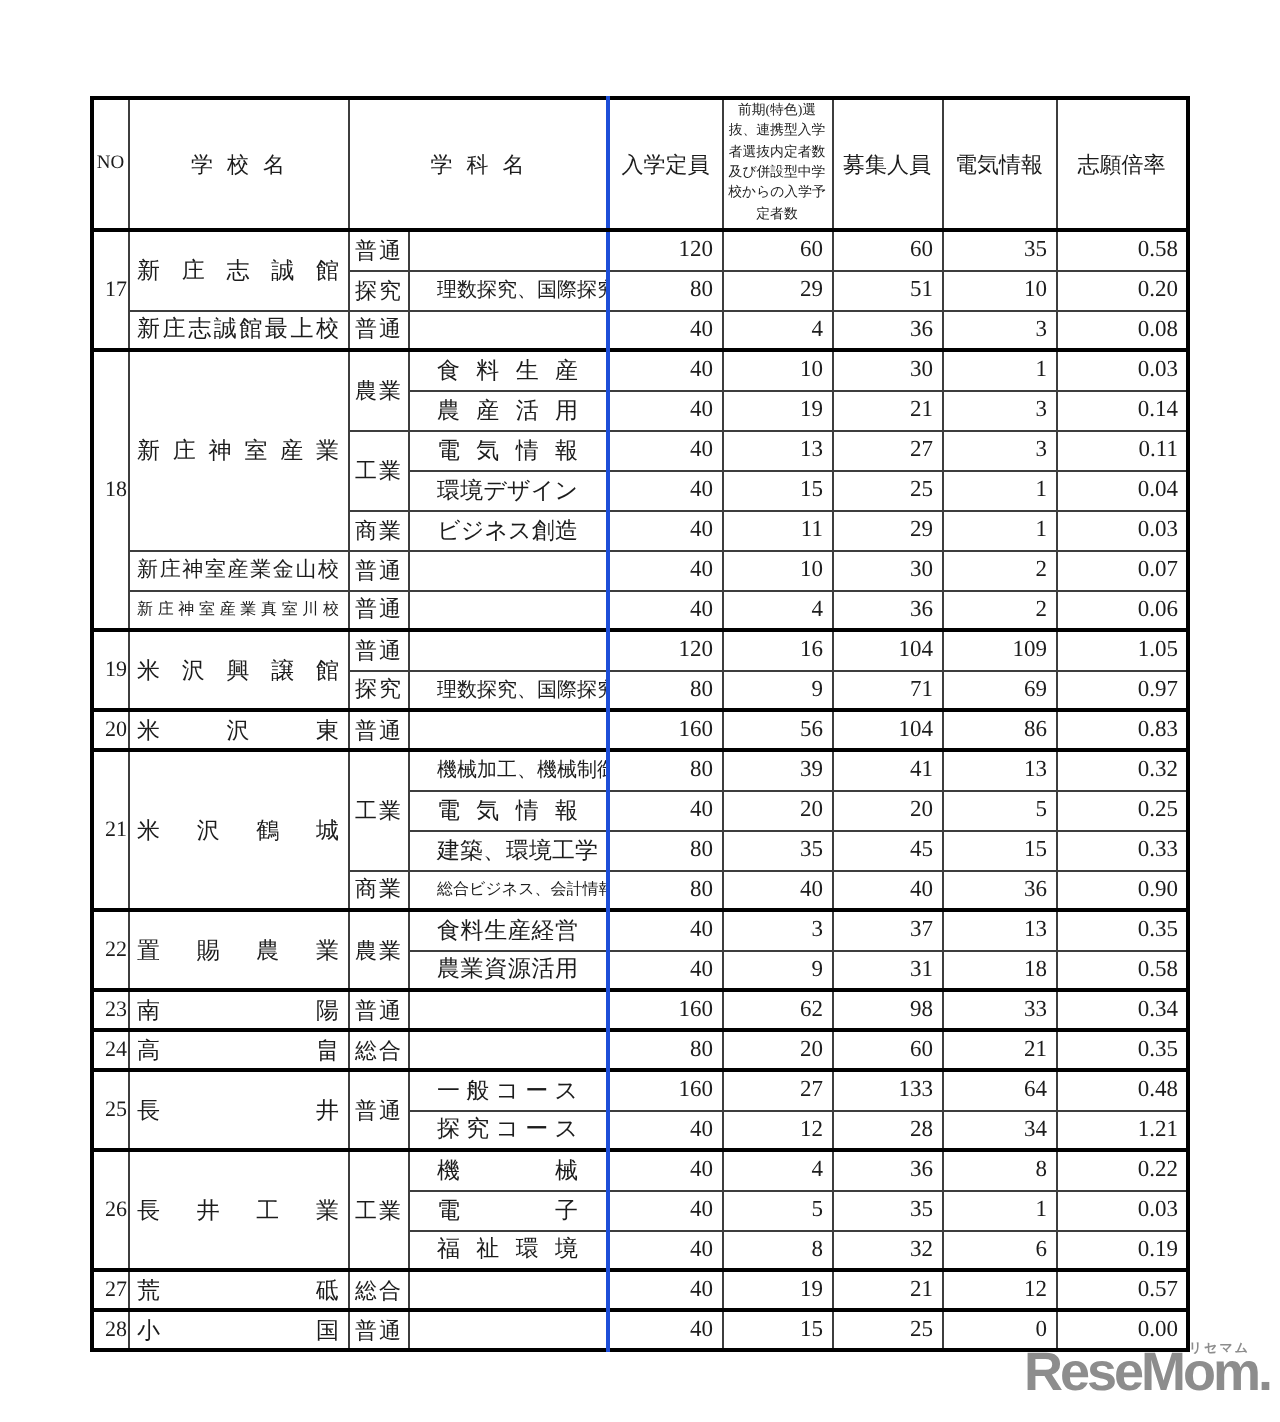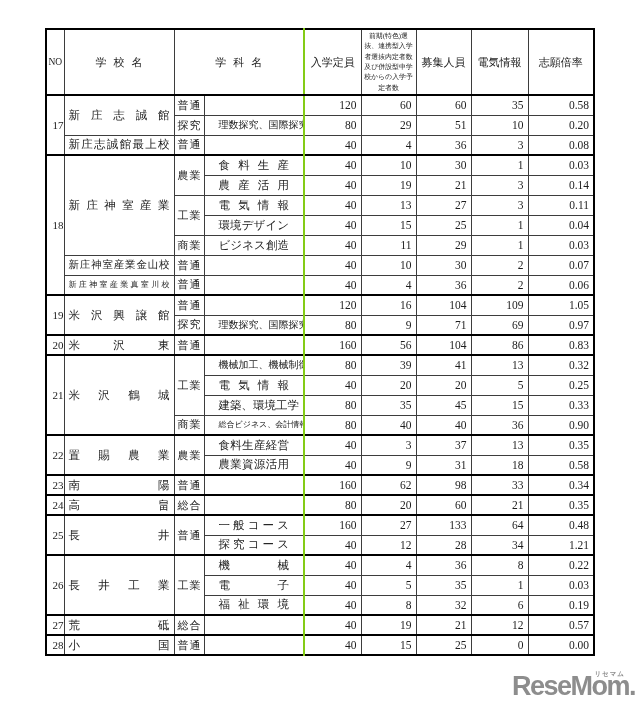--- a/index.html
+++ b/index.html
@@ -2,21 +2,21 @@
 <html><head>
 <meta charset="utf-8">
 <style>
   * { box-sizing: border-box; margin: 0; padding: 0; }
   html, body { background: #ffffff; }
   body {
     width: 640px; height: 711px; position: relative; overflow: hidden;
     font-family: "Liberation Serif", "DejaVu Serif", serif;
     color: #1c1c1c;
   }
-  .table-wrap { position: absolute; left: 45px; top: 28px; }
+  .table-wrap { position: absolute; left: 45px; top: 48px; }
   table {
     border-collapse: collapse; table-layout: fixed; width: 548px;
     border: 2px solid #000;
   }
   th, td {
     border: 1px solid #3d3d3d; vertical-align: middle; overflow: hidden;
     white-space: nowrap;
   }
   thead th {
     border-bottom: 2px solid #000; font-weight: normal; text-align: center;
@@ -39,21 +39,21 @@
   td.dept {
     text-align: justify; text-align-last: justify; padding: 0 3px;
     font-size: 11px;
   }
   td.course {
     text-align: justify; text-align-last: justify; padding: 0 14px; margin-left: 40px;
   }
   td.course.sm { font-size: 10px; }
   td.course.xs { font-size: 8px; }
   td.num { text-align: right; padding-right: 4px; }
-  td.thickL, th.thickL { border-left: 2px solid #84cc16; }
+  td.thickL, th.thickL { border-left: 2px solid #1d4ed8; }
   .logo {
     position: absolute; right: 5px; top: 669px; height: 34px;
     font-family: "Liberation Sans", "DejaVu Sans", sans-serif;
     color: #8d8d8d; text-align: right;
   }
   .logo .word {
     font-size: 27px; font-weight: bold; letter-spacing: -1.5px; line-height: 34px;
   }
   .logo .ruby {
     position: absolute; top: 1px; right: 10px; font-size: 6.5px;

